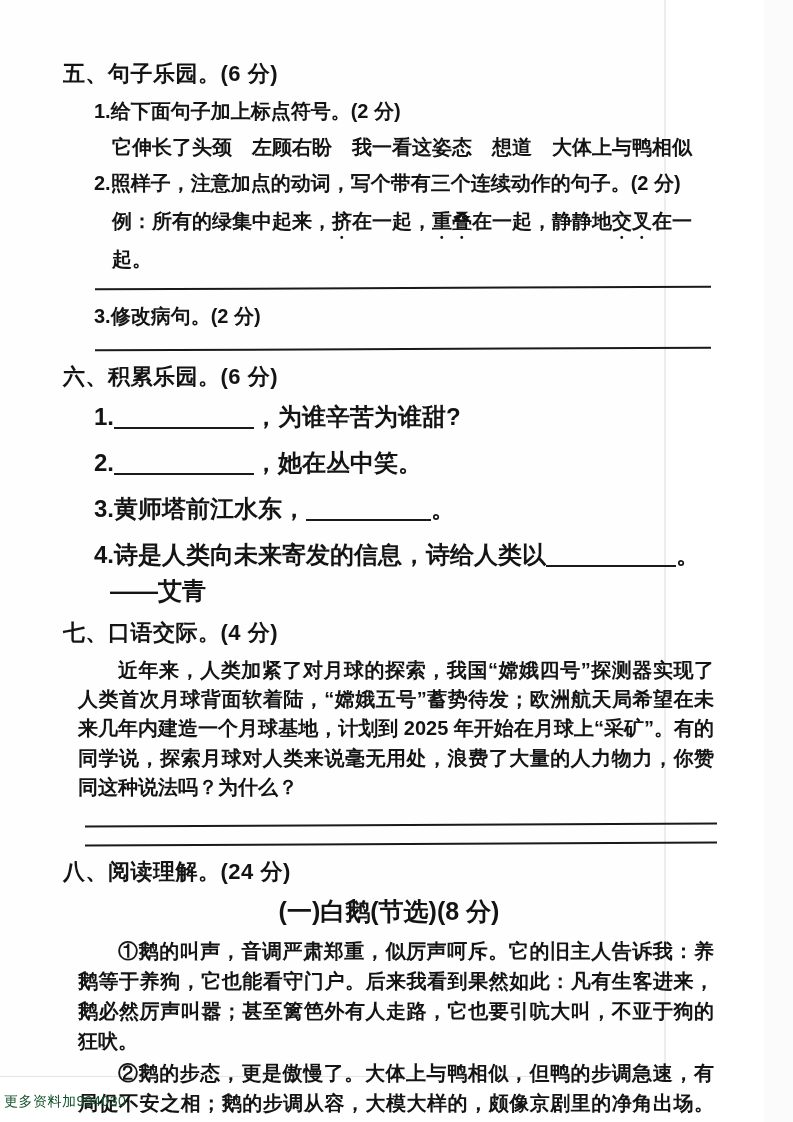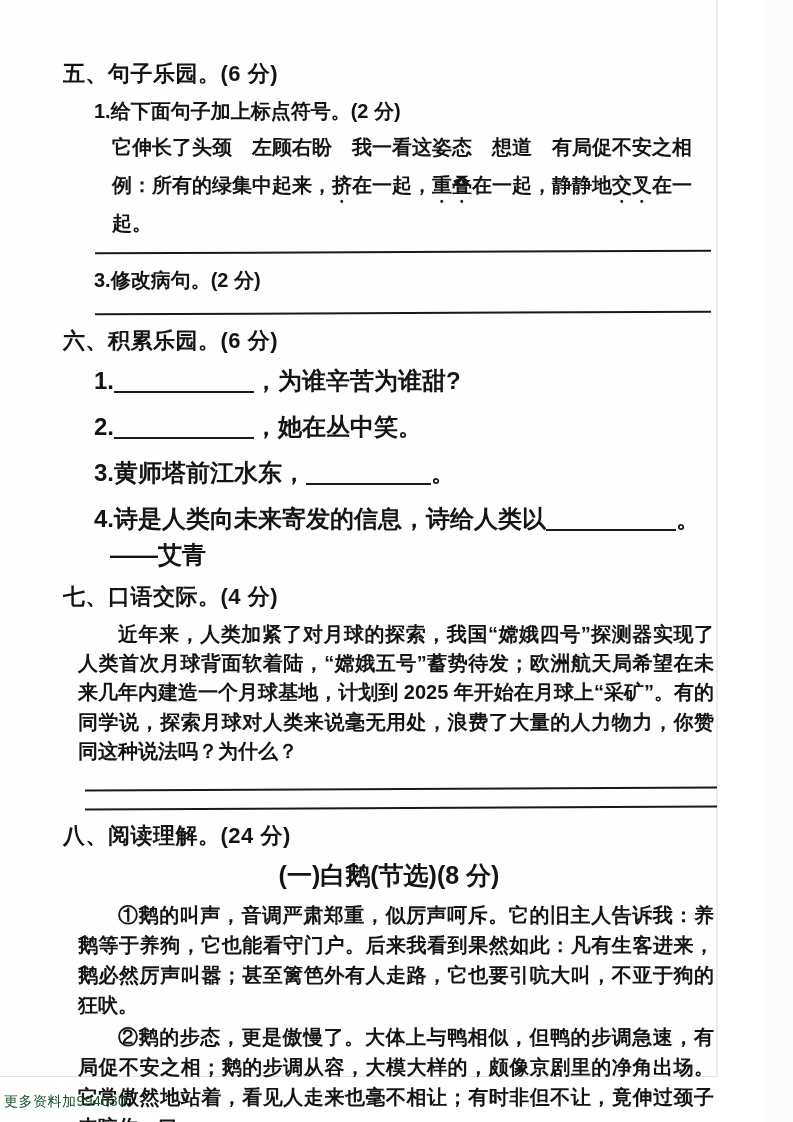--- a/index.html
+++ b/index.html
@@ -7,21 +7,21 @@
   body {
     background: #ffffff;
     color: #141414;
     font-family: "Liberation Sans", sans-serif;
     position: relative;
     overflow: hidden;
   }
   .sheet {
     position: absolute;
     top: 0; left: 0;
-    width: 718px; height: 1077px;
+    width: 666px; height: 1077px;
     background: #fefefe;
     border-right: 2px solid #ededed;
     border-bottom: 1px solid #e4e4e4;
     padding: 60px 28px 0 63px;
   }
   .outside { position: absolute; left: 764px; top: 0; width: 29px; height: 1122px; background: #fbfbfb; }
   .content { width: 652px; }
 
   .sec-title {
     font-size: 22px;
@@ -133,21 +133,22 @@
   }
 </style>
 </head>
 <body>
 
 <div class="sheet">
   <div class="content">
 
     <div class="sec-title">五、句子乐园。(6 分)</div>
     <div class="q-line">1.给下面句子加上标点符号。(2 分)</div>
-    <div class="sub-line">它伸长了头颈　左顾右盼　我一看这姿态　想道　有局促不安之相</div>
+    <div class="sub-line">它伸长了头颈　左顾右盼　我一看这姿态　想道　大体上与鸭相似</div>
+    <div class="q-line">2.照样子，注意加点的动词，写个带有三个连续动作的句子。(2 分)</div>
     <div class="example kai">
       <span>例：所有的绿集中起来，</span><span class="dot">挤</span><span>在一起，</span><span class="dot">重叠</span><span>在一起，静静地</span><span class="dot">交叉</span><span>在一起。</span>
     </div>
     <div class="rule"></div>
     <div class="q-line">3.修改病句。(2 分)</div>
     <div class="gap10"></div>
     <div class="rule"></div>
 
     <div class="sec-title">六、积累乐园。(6 分)</div>
     <div class="item">

